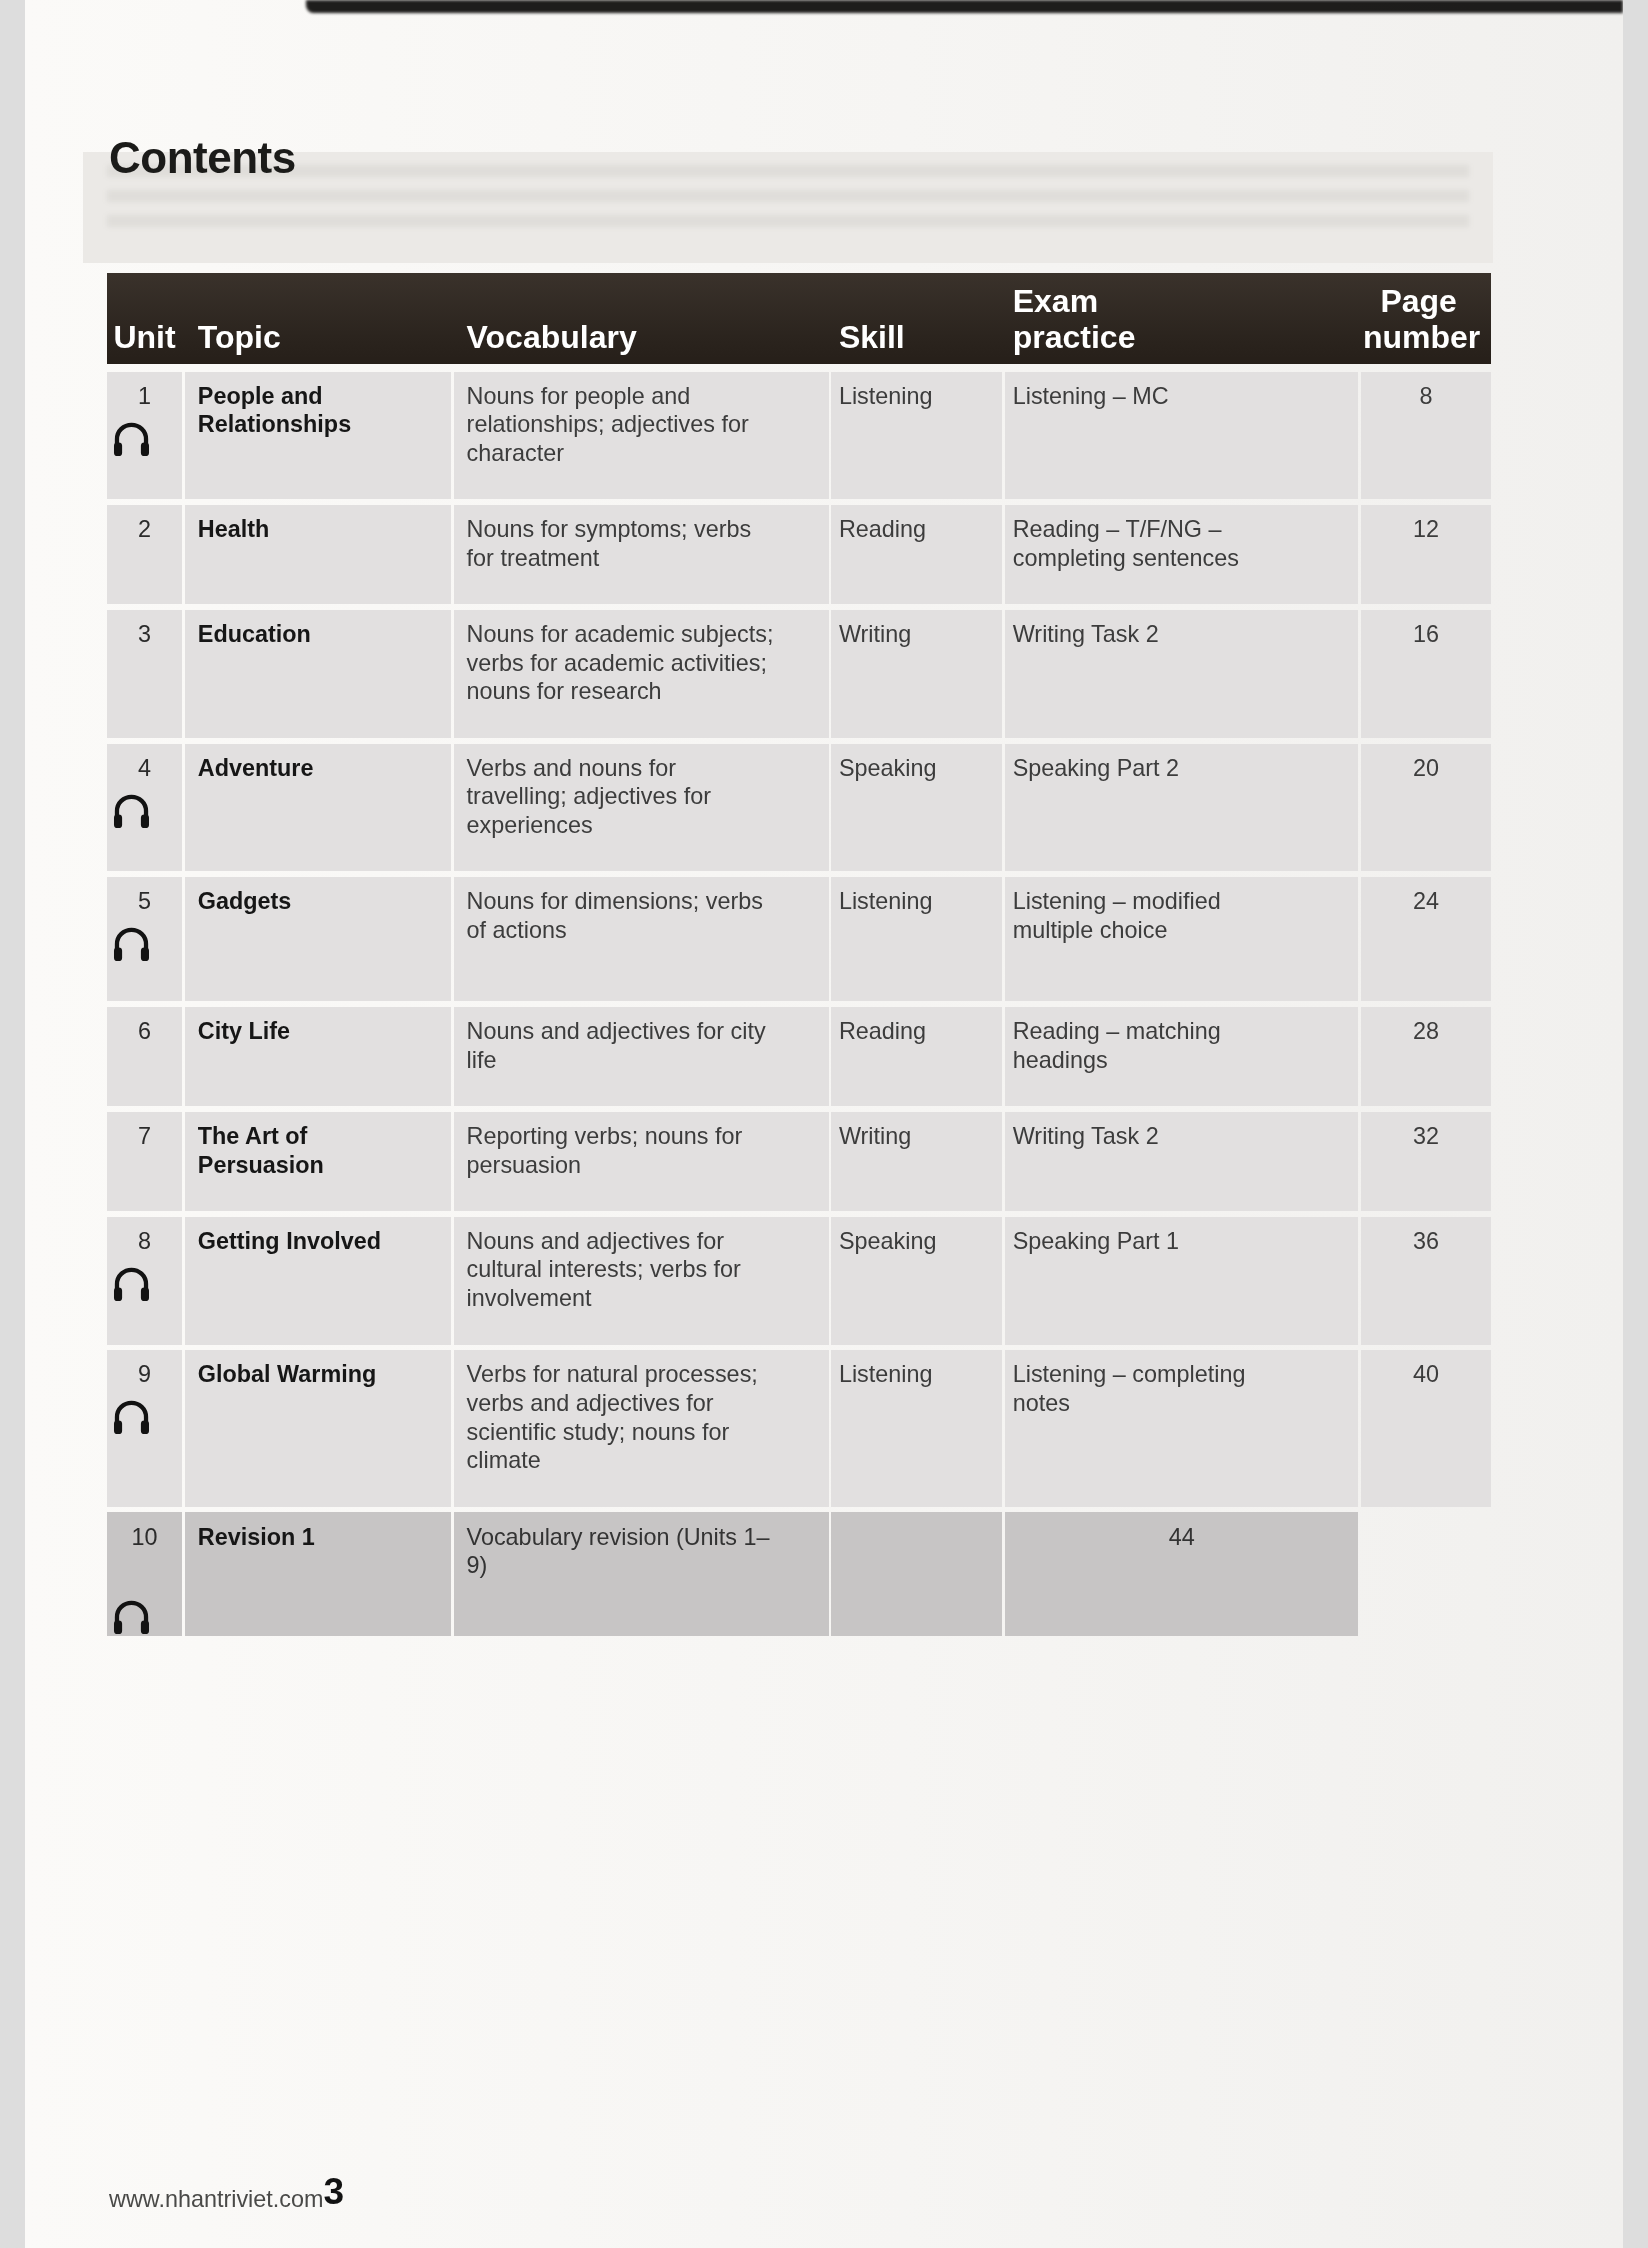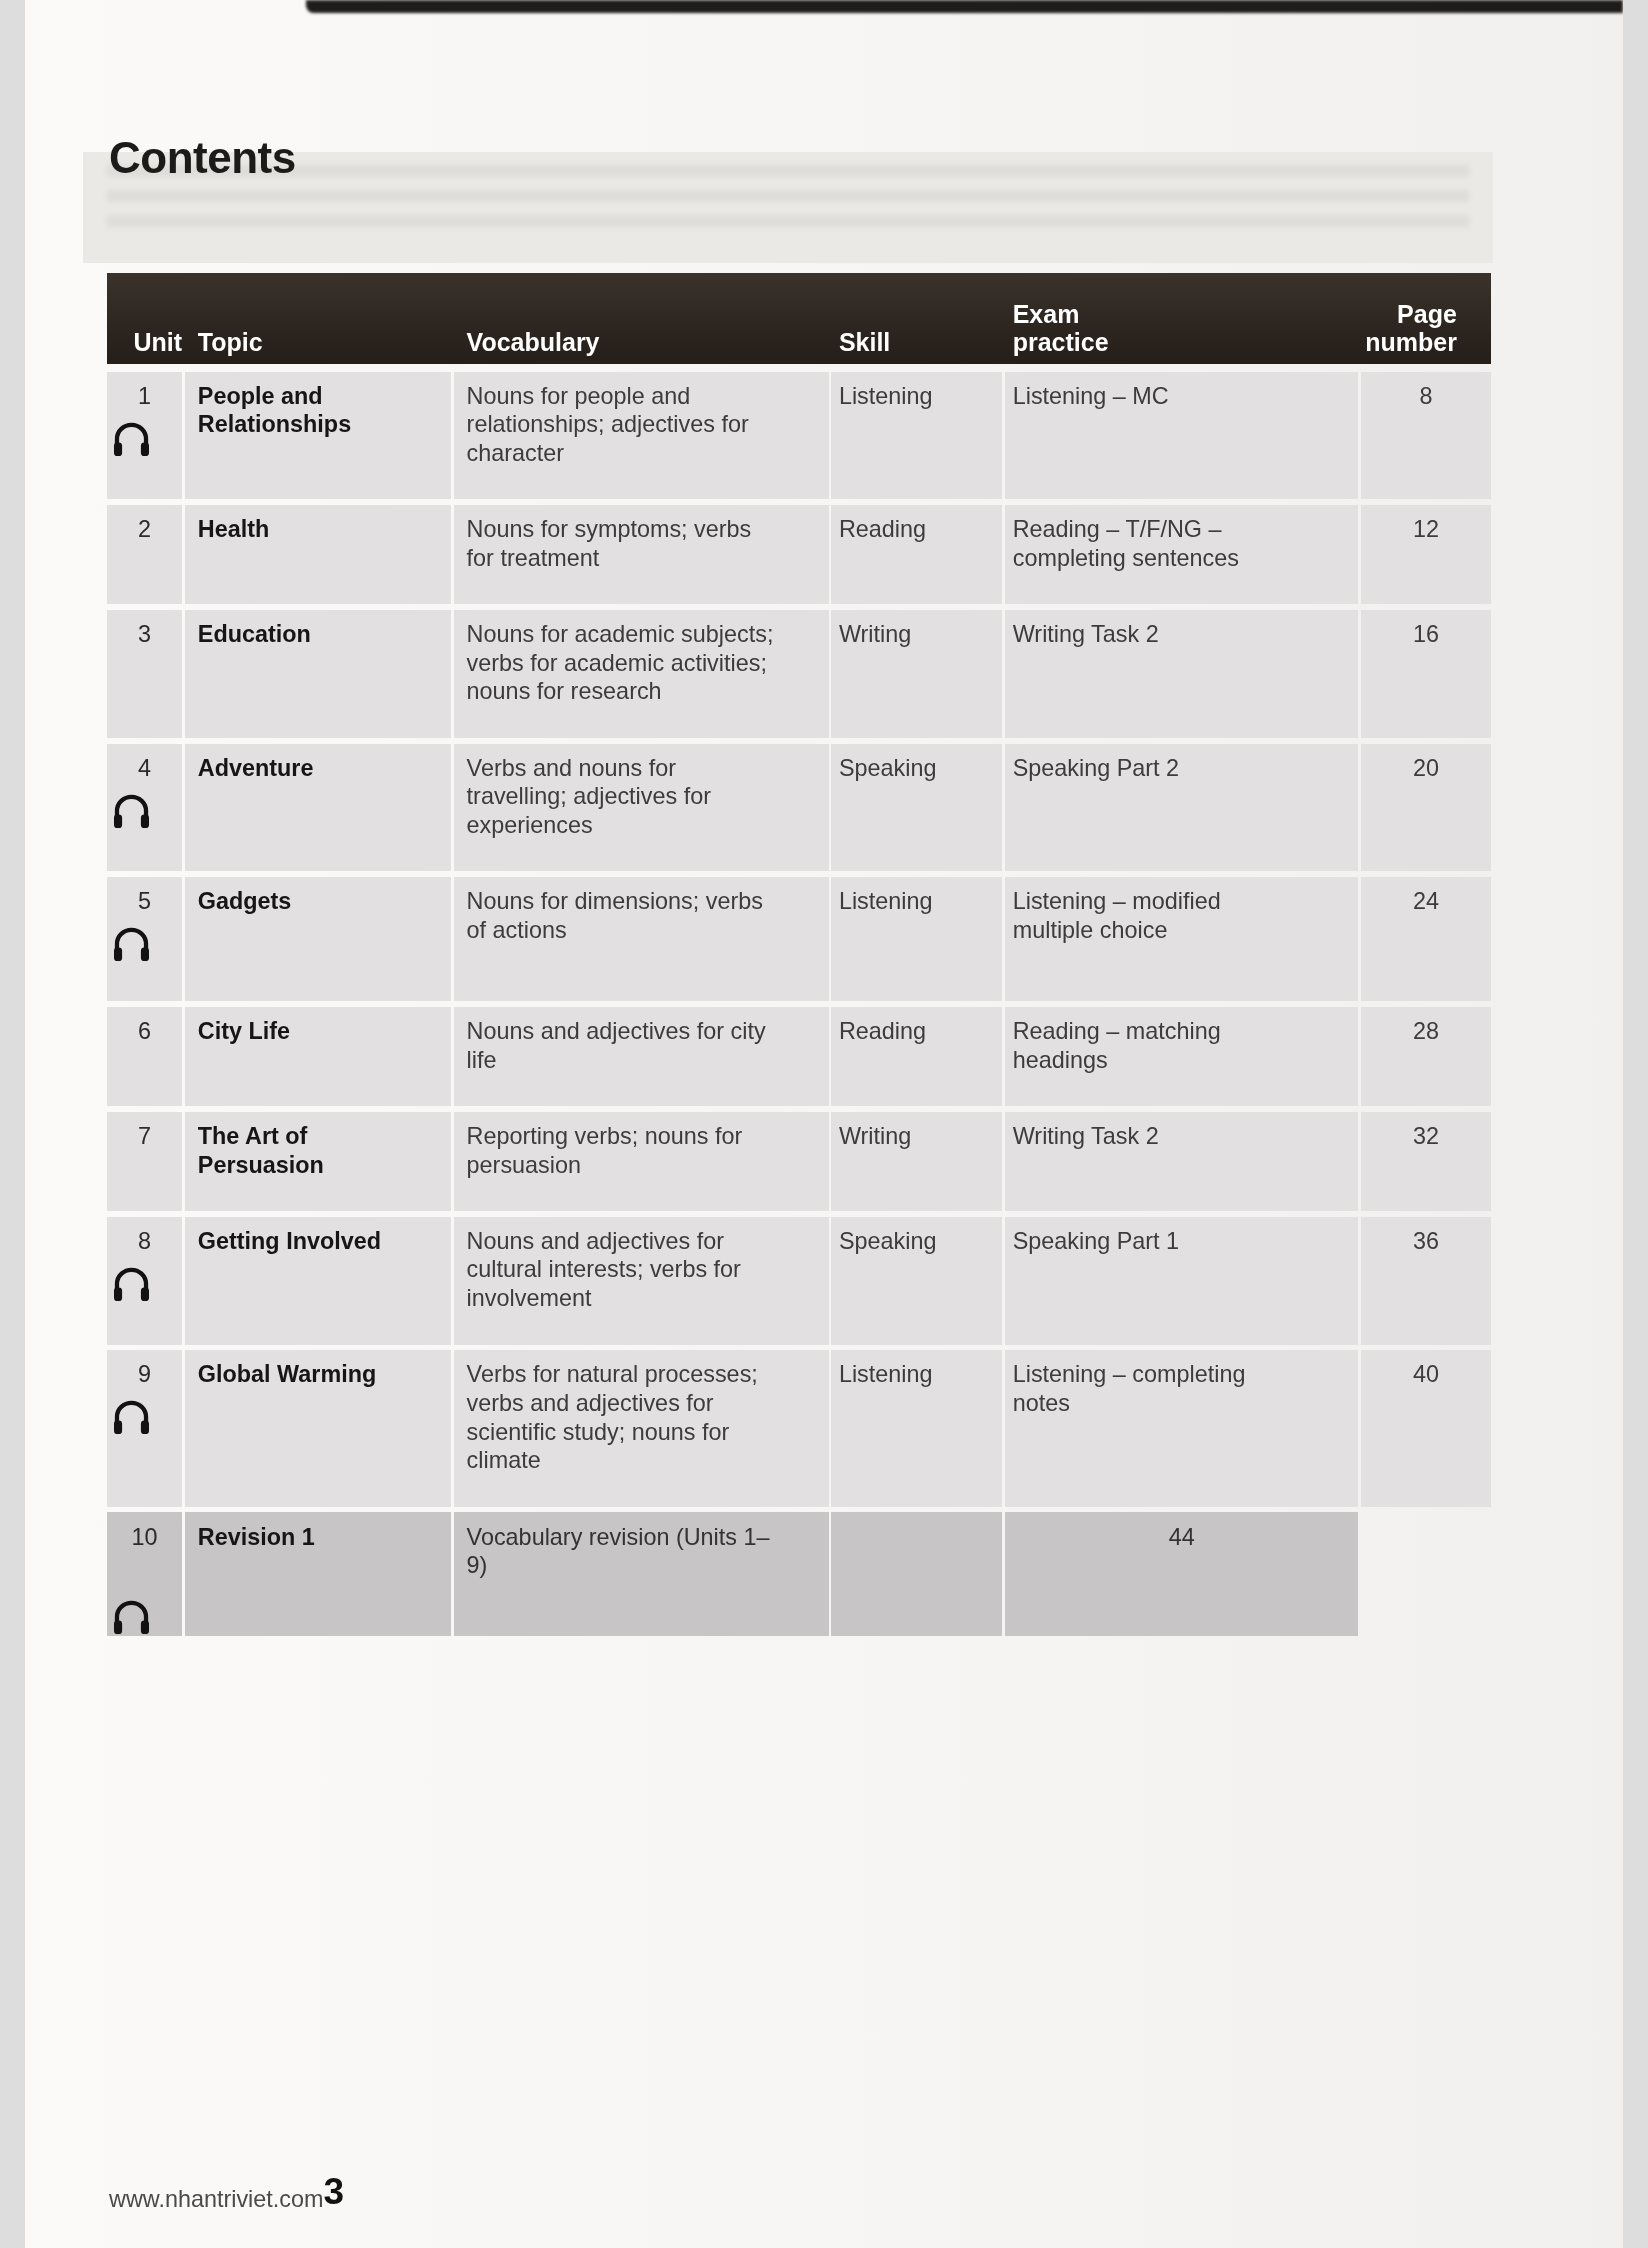--- a/index.html
+++ b/index.html
@@ -45,23 +45,23 @@
     column-gap:2.8px;
   }
   .toc-header{
     background:linear-gradient(180deg,#3a322b 0%, #2b241e 70%, #261f19 100%);
     min-height:91px;
     align-items:end;
     padding-bottom:8.4px;
     box-sizing:border-box;
   }
   .toc-header .hcell{
-    color:#fff;font-weight:bold;font-size:25px;line-height:1.12;
-  }
-  .hc-unit{text-align:right;}
+    color:#fff;font-weight:bold;font-size:32px;line-height:1.12;
+  }
+  .hc-unit{text-align:center;}
   .hc-topic{padding-left:13px;}
   .hc-vocab{padding-left:13px;}
   .hc-skill{padding-left:7.5px;}
   .hc-exam{padding-left:7.5px;}
   .hc-exam span{display:inline-block;max-width:103px;}
   .hc-page{padding-left:1.9px;}
   .hc-page span{display:inline-block;max-width:94px;text-align:right;}
   .toc-rows{
     display:flex;flex-direction:column;gap:5.6px;margin-top:7.5px;
   }

